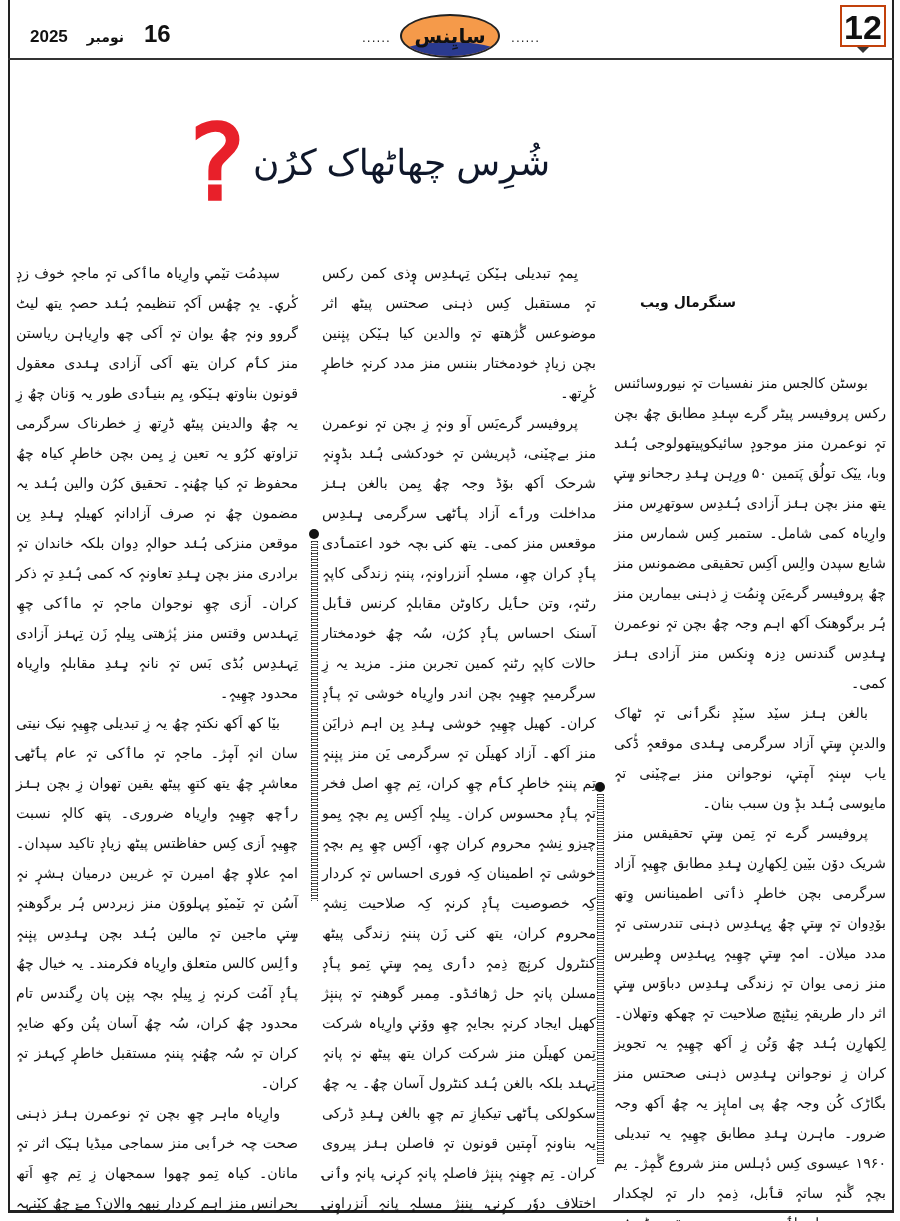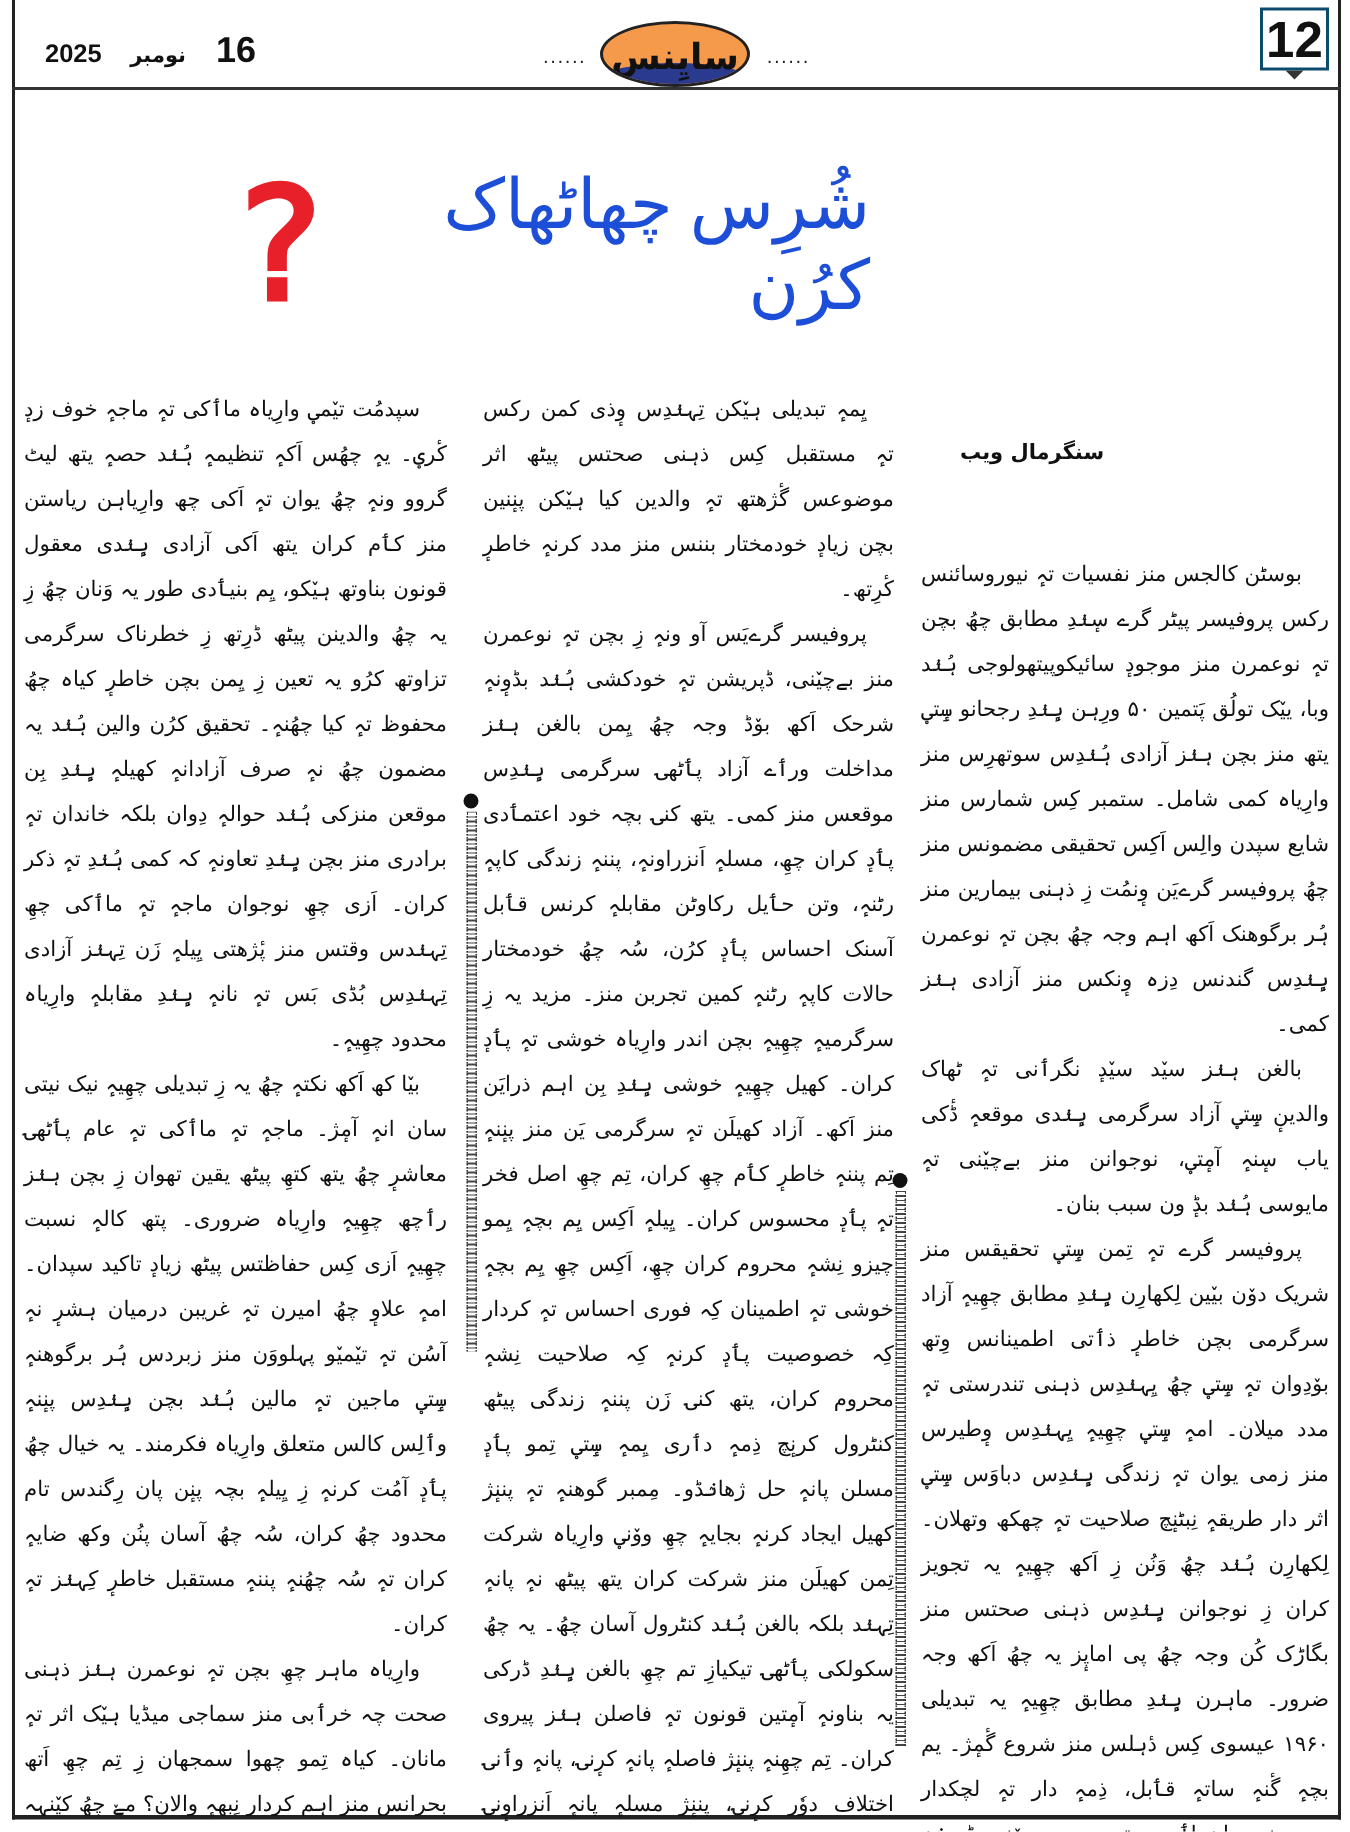--- a/index.html
+++ b/index.html
@@ -6,26 +6,26 @@
   body { width:900px; height:1221px; position:relative; overflow:hidden; font-family:"DejaVu Sans", sans-serif; color:#111; }
   .frame { position:absolute; left:8px; top:0; width:886px; height:1213px; border-left:2px solid #222; border-right:2px solid #222; border-bottom:3px solid #222; box-sizing:border-box; }
   .header-rule { position:absolute; left:8px; right:6px; top:58px; height:0; border-top:2px solid #333; }
   .date { position:absolute; left:30px; top:20px; font-family:"Liberation Sans", sans-serif; font-weight:bold; font-size:17px; color:#111; direction:ltr; display:flex; align-items:baseline; gap:8px;justify-content:flex-end; }
   .date .day { font-size:24px; font-family:"Liberation Sans", sans-serif; font-weight:bold;margin-left:12px; }
   .date .month { font-size:14px; font-family:"DejaVu Sans", sans-serif;margin-left:11px; }
   .logo { position:absolute; left:390px; top:4px; width:120px; height:60px; }
   .logo .dots { position:absolute; top:27px; font-size:12px; letter-spacing:1px; color:#222; }
   .logo .oval { position:absolute; left:10px; top:10px; width:100px; height:44px; border-radius:50%; background:#f59a4a; border:2px solid #222; box-sizing:border-box; overflow:hidden; }
   .logo .wave { position:absolute; left:0; right:0; bottom:-6px; height:20px; background:#2a3a8f; border-radius:50% 50% 0 0; }
-  .logo .word { position:absolute; left:0; right:0; top:8px; text-align:center; font-size:24px; font-weight:bold; color:#111; direction:rtl; }
-  .page-num { position:absolute; right:14px; top:5px; width:46px; height:42px; border:2px solid #0c4a6e; background:#fff; box-sizing:border-box; text-align:center; font-family:"Liberation Sans", sans-serif; font-weight:bold; font-size:34px; line-height:40px; color:#111; }
+  .logo .word { position:absolute; left:0; right:0; top:8px; text-align:center; font-size:20px; font-weight:bold; color:#111; direction:rtl; }
+  .page-num { position:absolute; right:14px; top:5px; width:46px; height:42px; border:2px solid #c2410c; background:#fff; box-sizing:border-box; text-align:center; font-family:"Liberation Sans", sans-serif; font-weight:bold; font-size:34px; line-height:40px; color:#111; }
   .page-num-arrow { position:absolute; right:31px; top:47px; width:0; height:0; border-left:6px solid transparent; border-right:6px solid transparent; border-top:6px solid #333; }
   .headline { position:absolute; left:160px; top:108px; width:420px; height:110px; direction:rtl; display:flex; align-items:center; justify-content:center; }
   .headline .q { color:#e8202a; font-size:104px; font-weight:bold; font-family:"DejaVu Serif", serif; line-height:1; margin-right:8px; transform:scaleX(-1); }
-  .headline .t { font-size:46px; font-family:Liberation Serif, serif; color:#1d4ed8; }
+  .headline .t { font-size:36px; font-family:Liberation Sans, sans-serif; color:#0f172a; }
   .byline { position:absolute; left:640px; top:294px; width:160px; font-size:14px; font-weight:bold; direction:rtl; text-align:left; }
   .col { position:absolute; direction:rtl; text-align:justify; font-family:"DejaVu Serif", serif; font-size:14.2px; line-height:30px; color:#111; }
   .col p { margin:0; text-indent:18px; }
   .col-right { left:614px; top:368px; width:272px; }
   .col-mid { left:322px; top:258px; width:274px; }
   .col-left { left:16px; top:258px; width:282px; }
   .divider { position:absolute; width:5px; border-left:1px dotted #333; border-right:1px dotted #333; background:repeating-linear-gradient(to bottom,#444 0,#444 1px,transparent 1px,transparent 3px); }
   .divider-dot { position:absolute; width:10px; height:10px; border-radius:50%; background:#111; }
 </style>
 </head>

